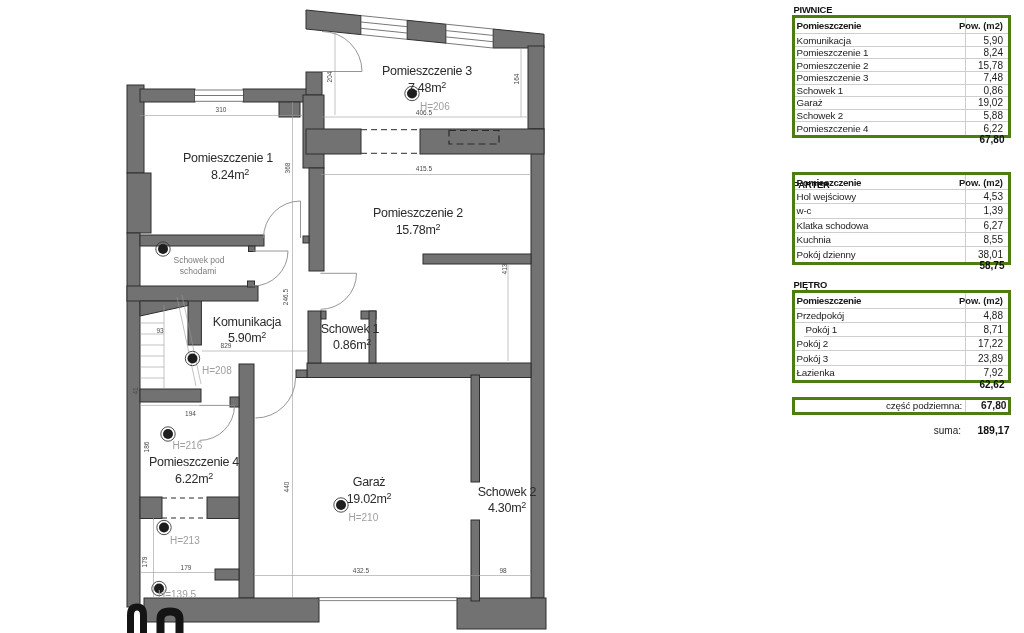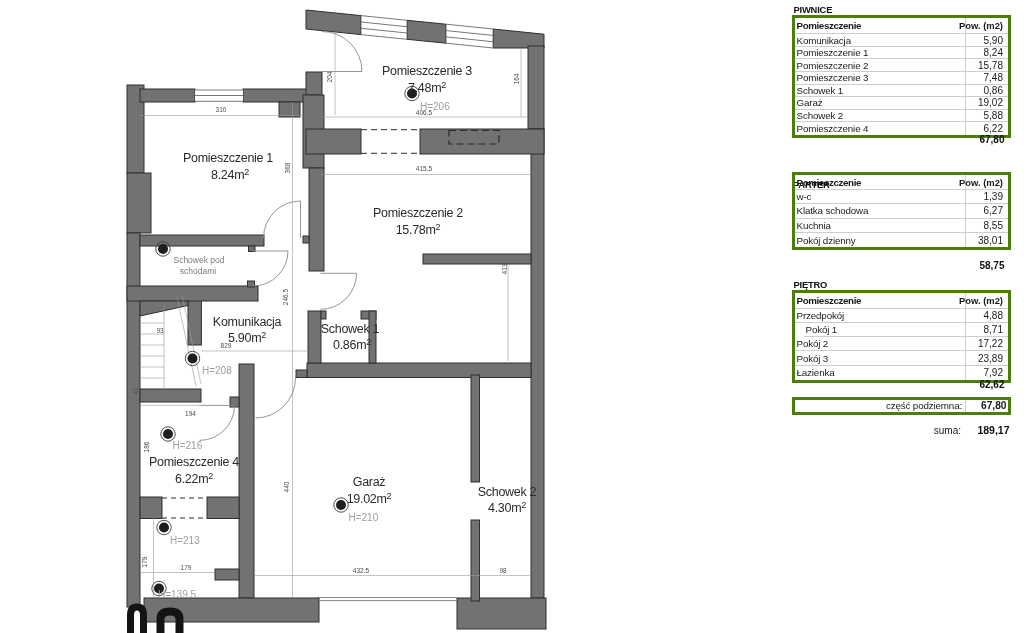--- a/index.html
+++ b/index.html
@@ -252,20 +252,24 @@
 <div class="tot" style="top:134.3px;">67,80</div>
 
 <div class="ttl" style="left:793px;top:179px;">PARTER</div>
 <div class="tbl" style="top:172.3px;">
 <div class="sep"></div>
 <div class="row hdr" style="height:14.6px;">
       <span class="n">Pomieszczenie</span>
       <span class="v">Pow. (m2)</span>
     </div>
 <div class="row" style="height:14.35px;">
+      <span class="n">Hol wejściowy</span>
+      <span class="v">4,53</span>
+    </div>
+<div class="row" style="height:14.35px;">
       <span class="n">w-c</span>
       <span class="v">1,39</span>
     </div>
 <div class="row" style="height:14.35px;">
       <span class="n">Klatka schodowa</span>
       <span class="v">6,27</span>
     </div>
 <div class="row" style="height:14.35px;">
       <span class="n">Kuchnia</span>
       <span class="v">8,55</span>

